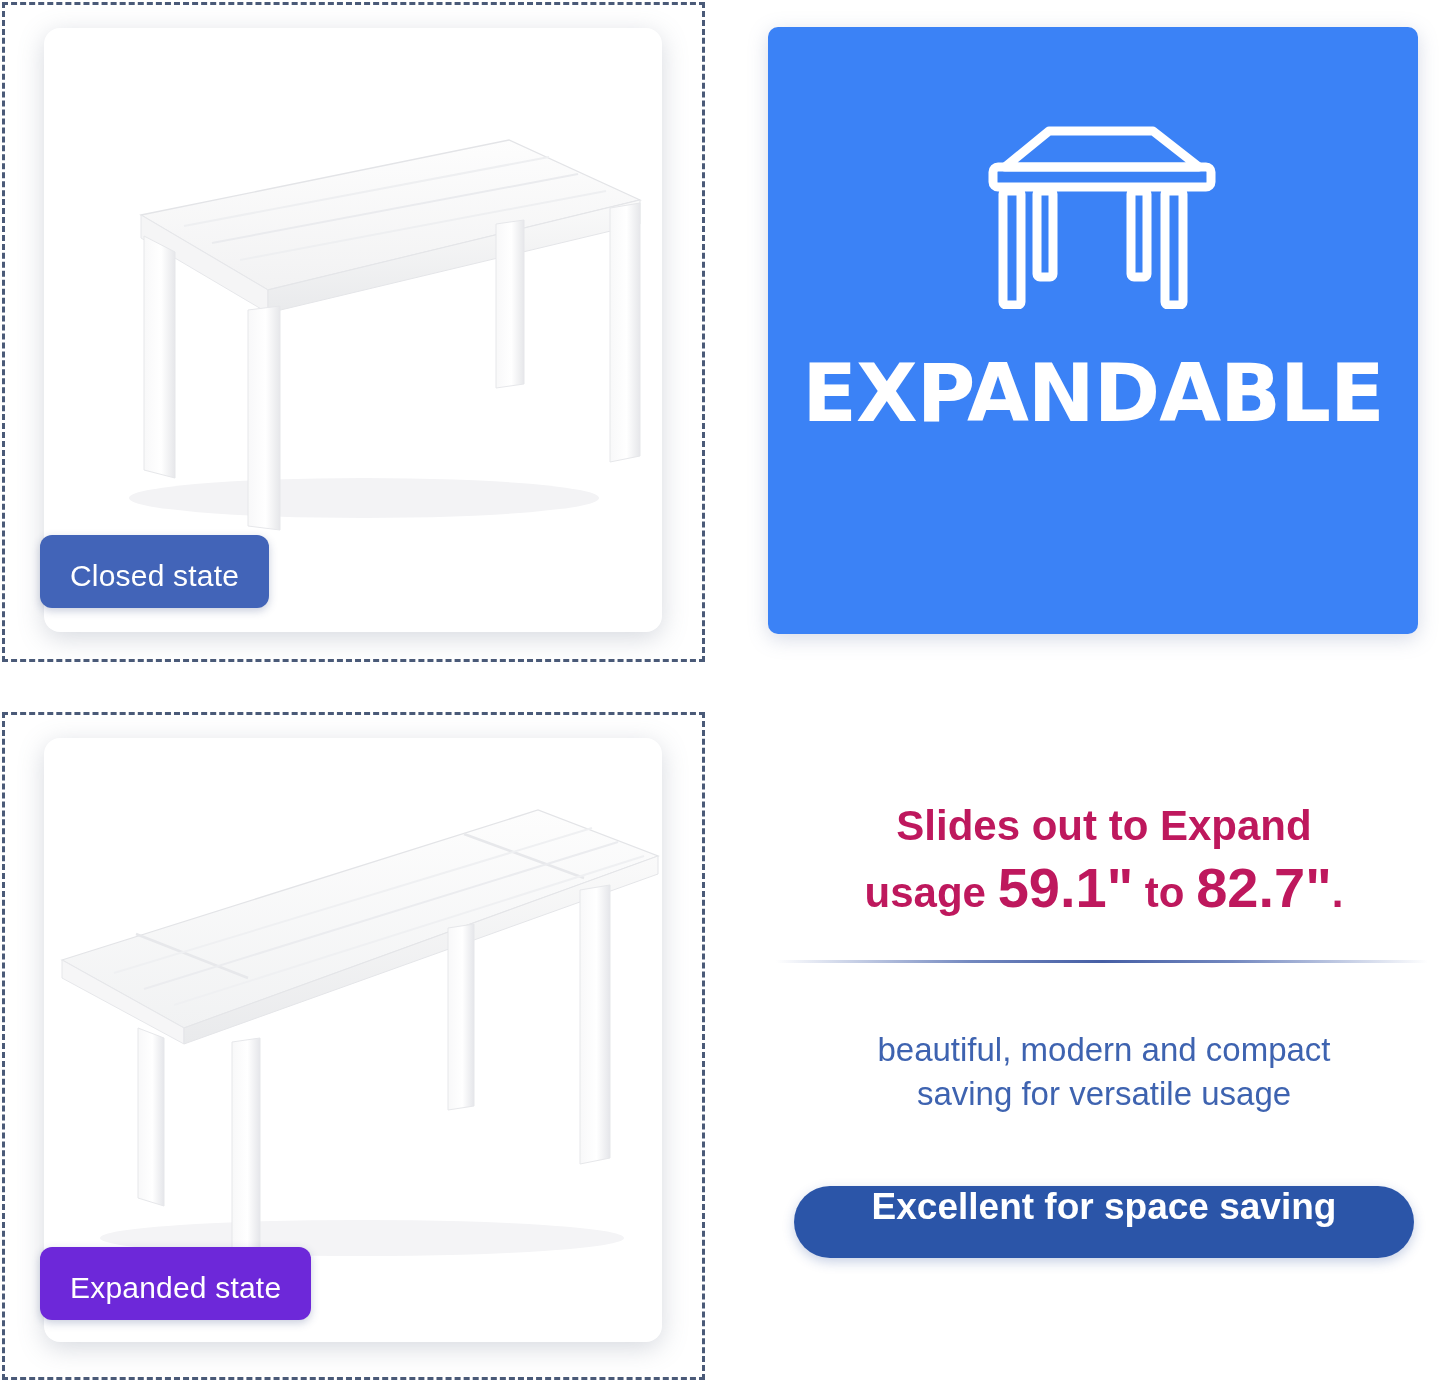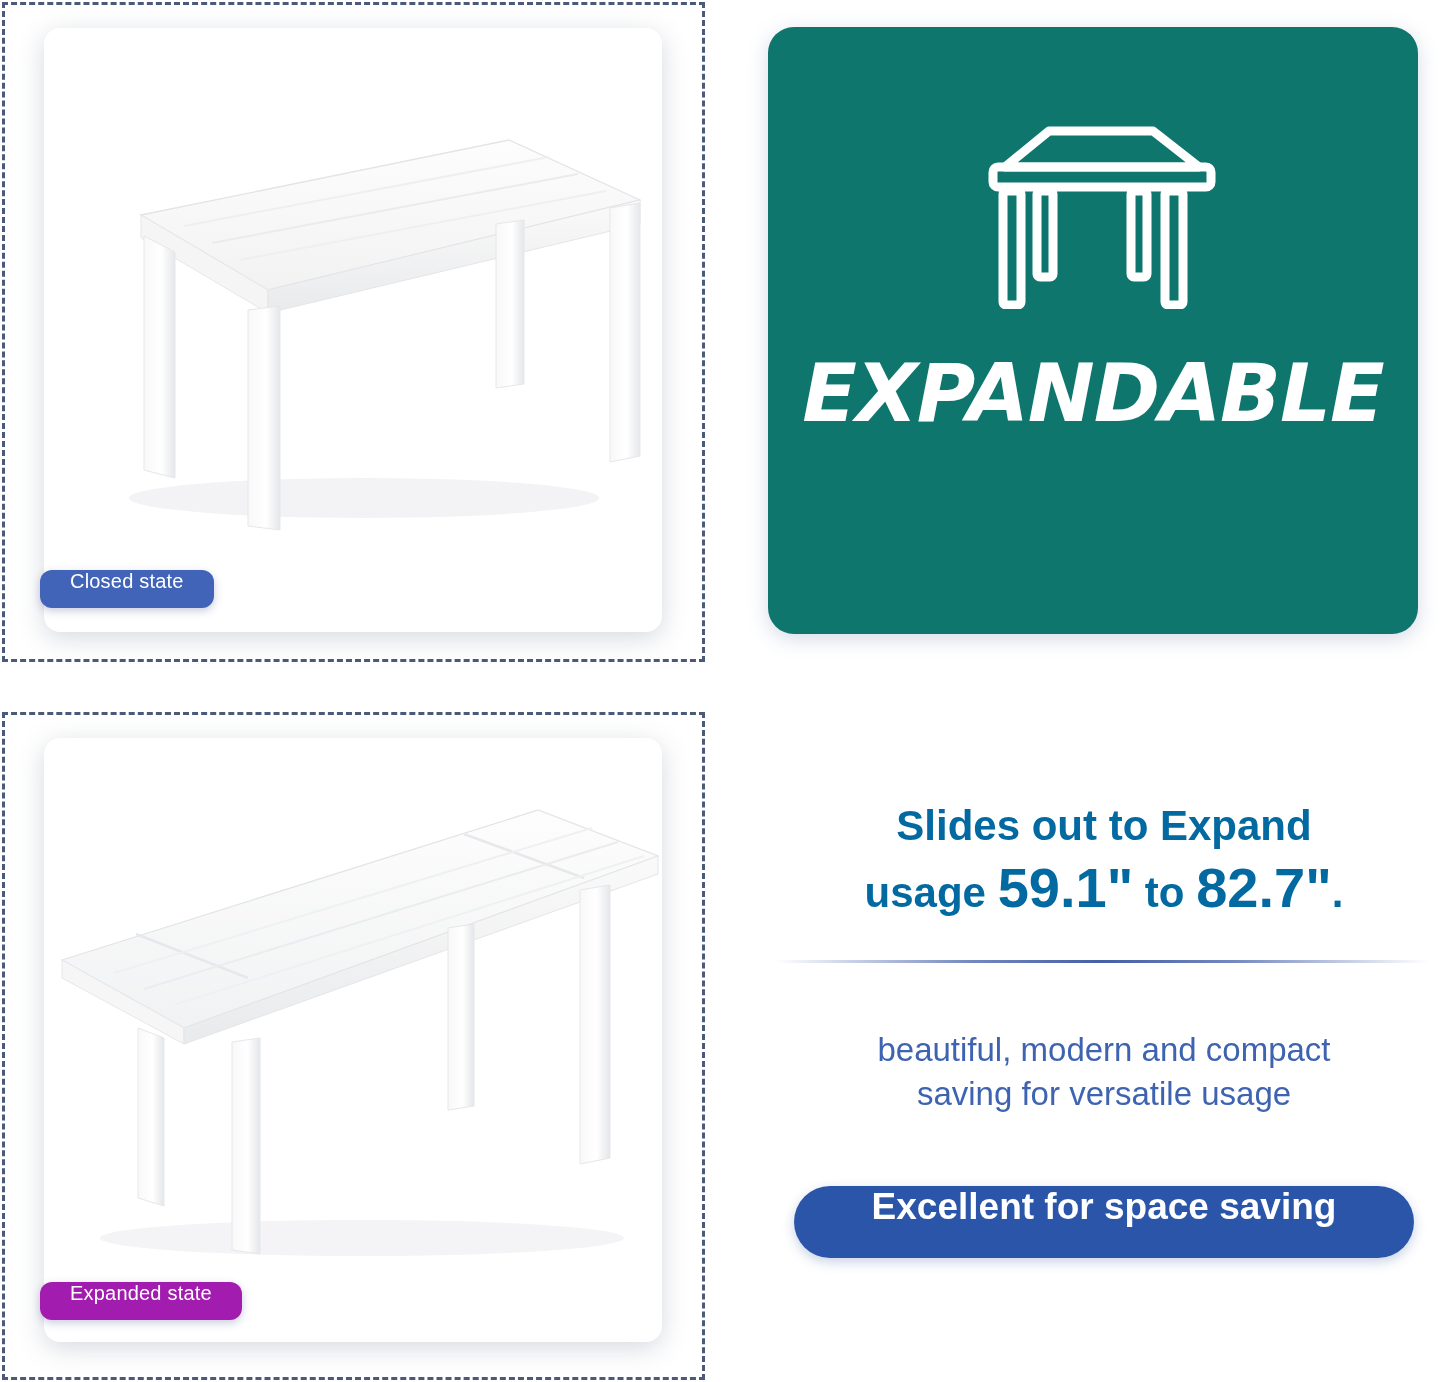--- a/index.html
+++ b/index.html
@@ -32,48 +32,47 @@
   #card-closed{   left:44px; top:28px;  width:618px; height:604px; }
   #card-expanded{ left:44px; top:738px; width:618px; height:604px; }
 
   
   .table-shot{ position:absolute; inset:0; }
 
   
   .state-badge{
     position:absolute;
     color:#ffffff;
-    font-size:20px;
+    font-size:30px;
     letter-spacing:.2px;
-    padding:0 30px 15px 30px;
+    padding:24px 30px 15px 30px;
     border-radius:12px;
     white-space:nowrap;
     box-shadow:0 3px 9px rgba(40,60,120,.25);
   }
   #badge-closed{   left:-4px; bottom:24px;  background:#4264b8; }
-  #badge-expanded{ left:-4px; bottom:22px;  background:#a21caf; }
+  #badge-expanded{ left:-4px; bottom:22px;  background:#6d28d9; }
 
   
   #right-col{
     position:absolute;
     left:760px; top:0; width:688px; height:1382px;
   }
 
   
   #hero-panel{
     position:absolute;
     left:8px; top:27px;
     width:650px; height:607px;
-    background:#0f766e;
-    border-radius:26px;
+    background:#3b82f6;
+    border-radius:10px;
     box-shadow:0 5px 20px rgba(110,125,170,.28);
     display:flex;
     flex-direction:column;
     align-items:center;
-    font-style:italic;
   }
   #hero-icon-wrap{
     margin-top:84px;
     width:290px;height:200px;
     display:flex;align-items:center;justify-content:center;
   }
   #hero-title{
     margin-top:44px;
     width:100%;
     color:#ffffff;
@@ -85,21 +84,21 @@
     letter-spacing:-1px;
     text-transform:uppercase;
   }
   #hero-title .l2{display:block;}
 
   
   #headline{
     position:absolute;
     left:0; top:800px; width:688px;
     text-align:center;
-    color:#0369a1;
+    color:#be185d;
     font-weight:bold;
     font-size:42px;
     line-height:1.25;
   }
   #headline .big{ font-size:56px; }
 
   
   #divider{
     position:absolute;
     left:16px; top:960px; width:652px; height:3px;

